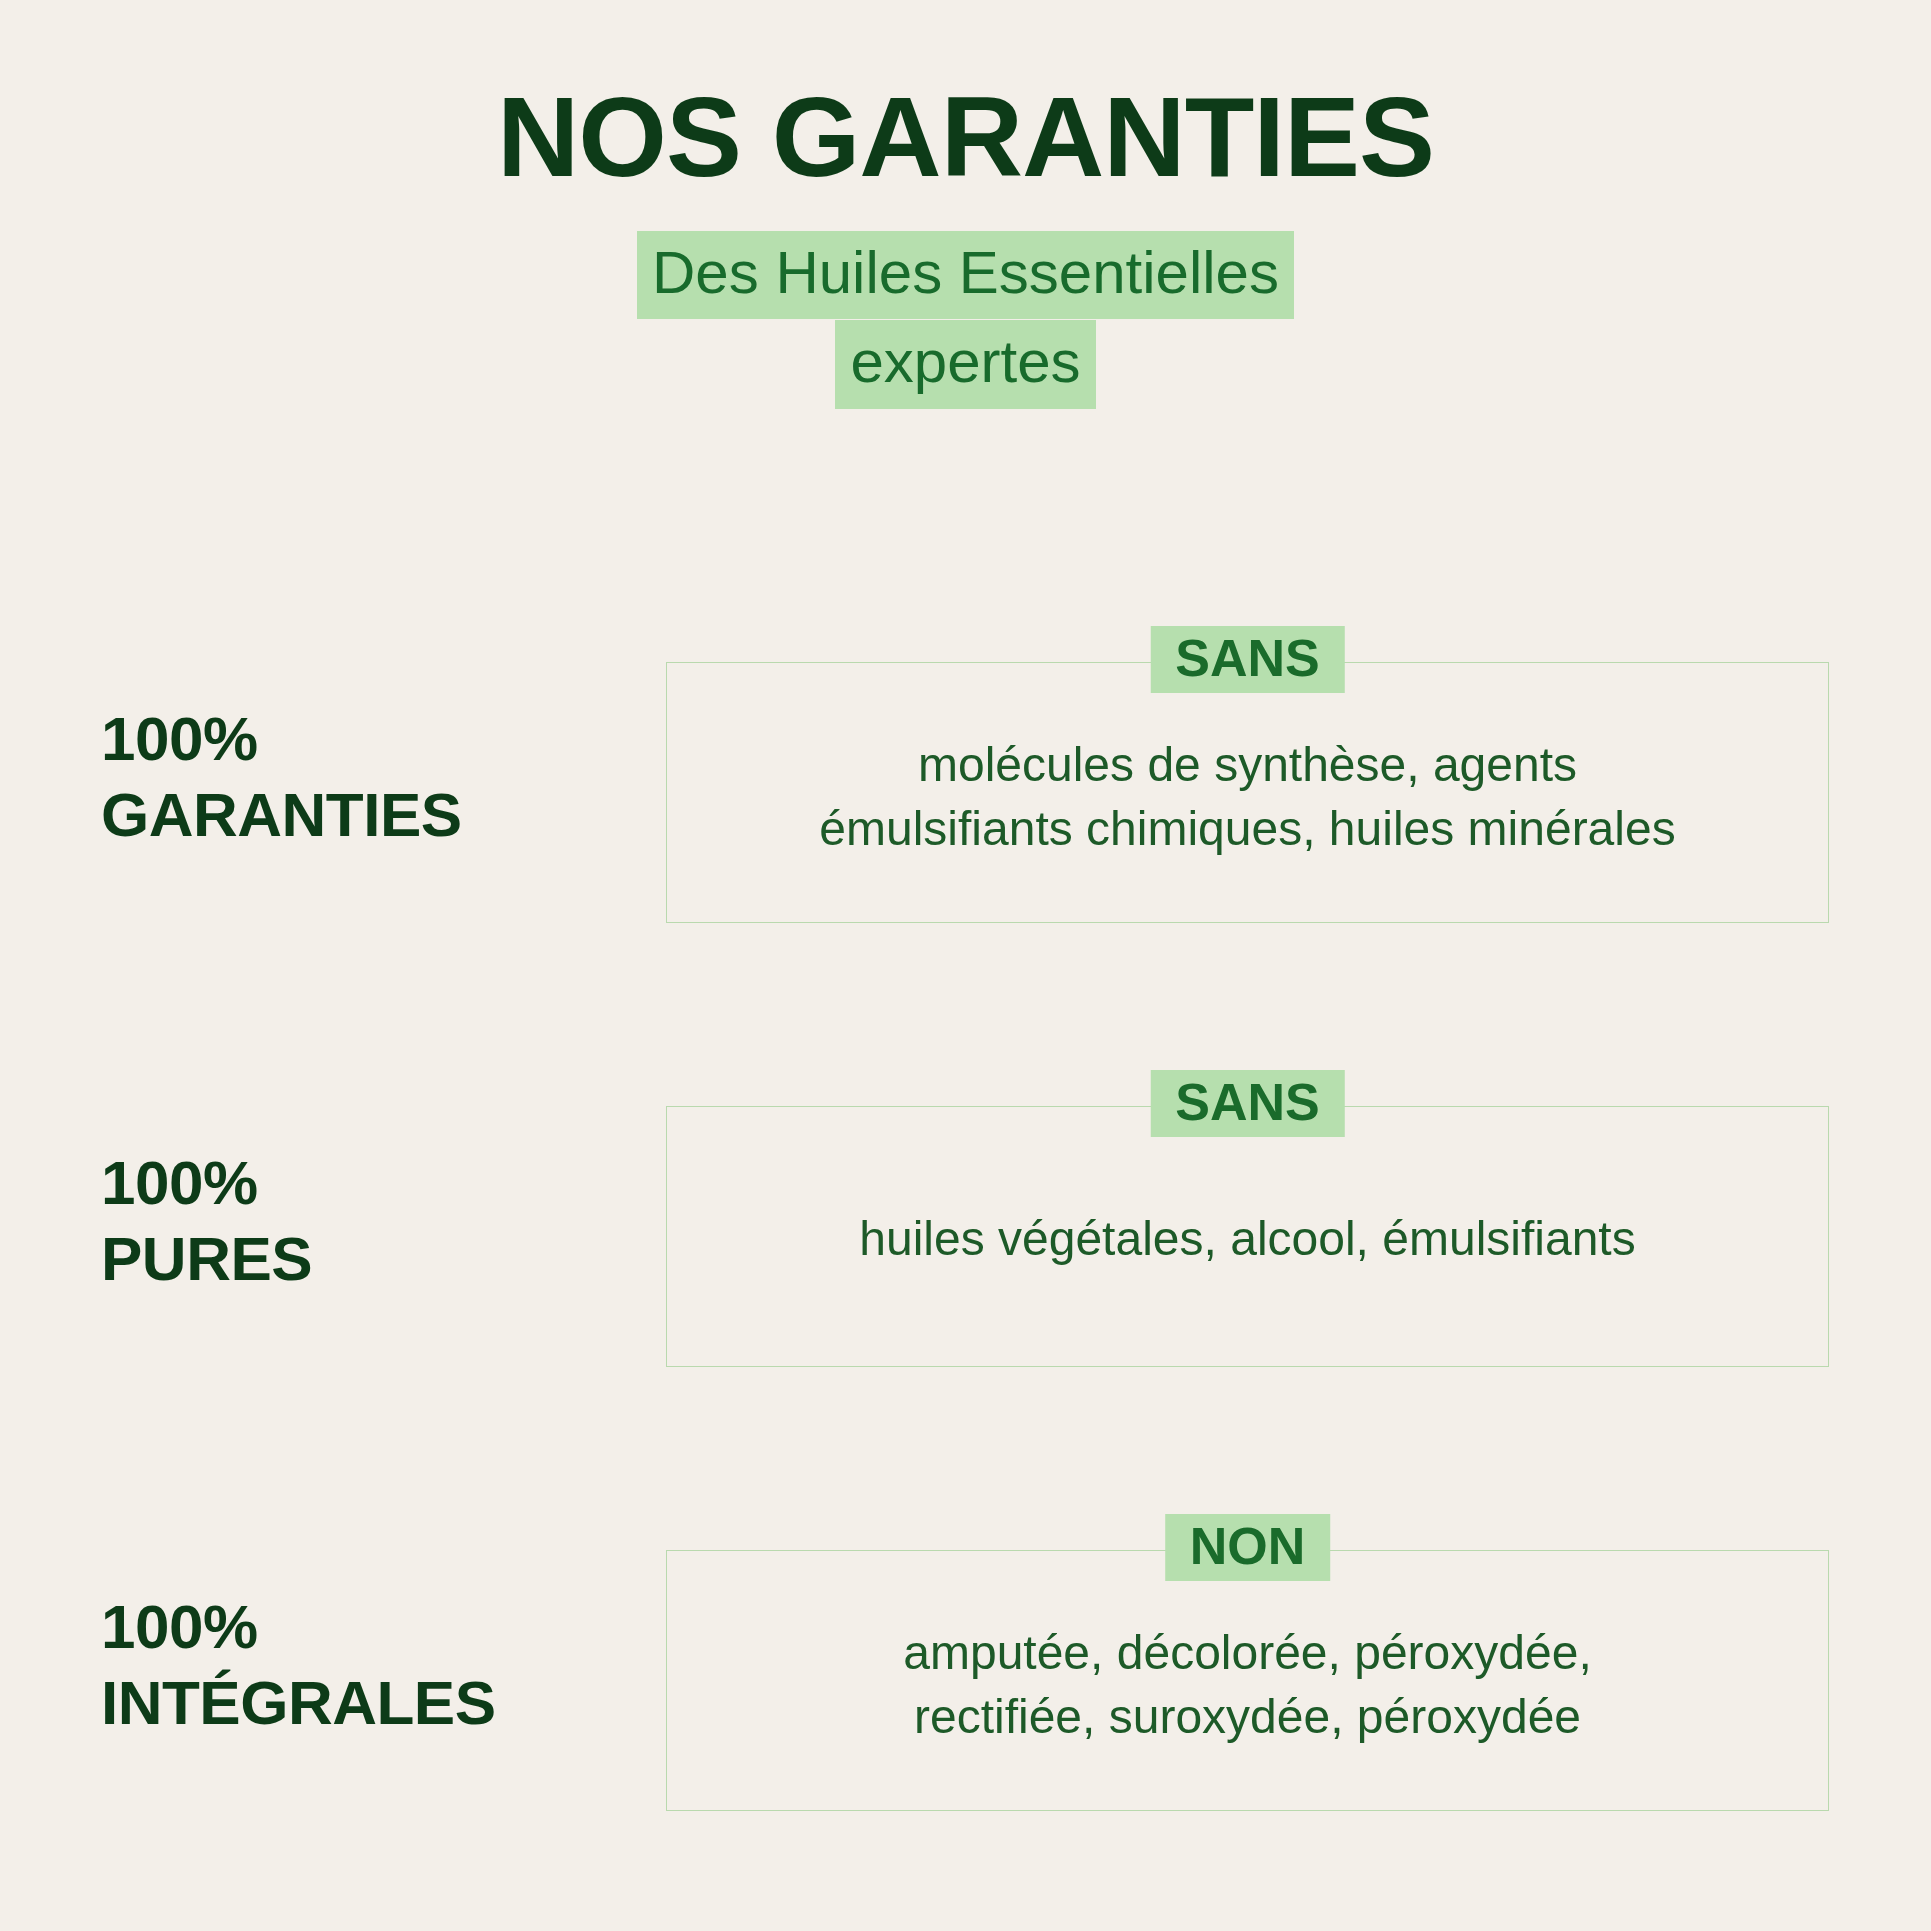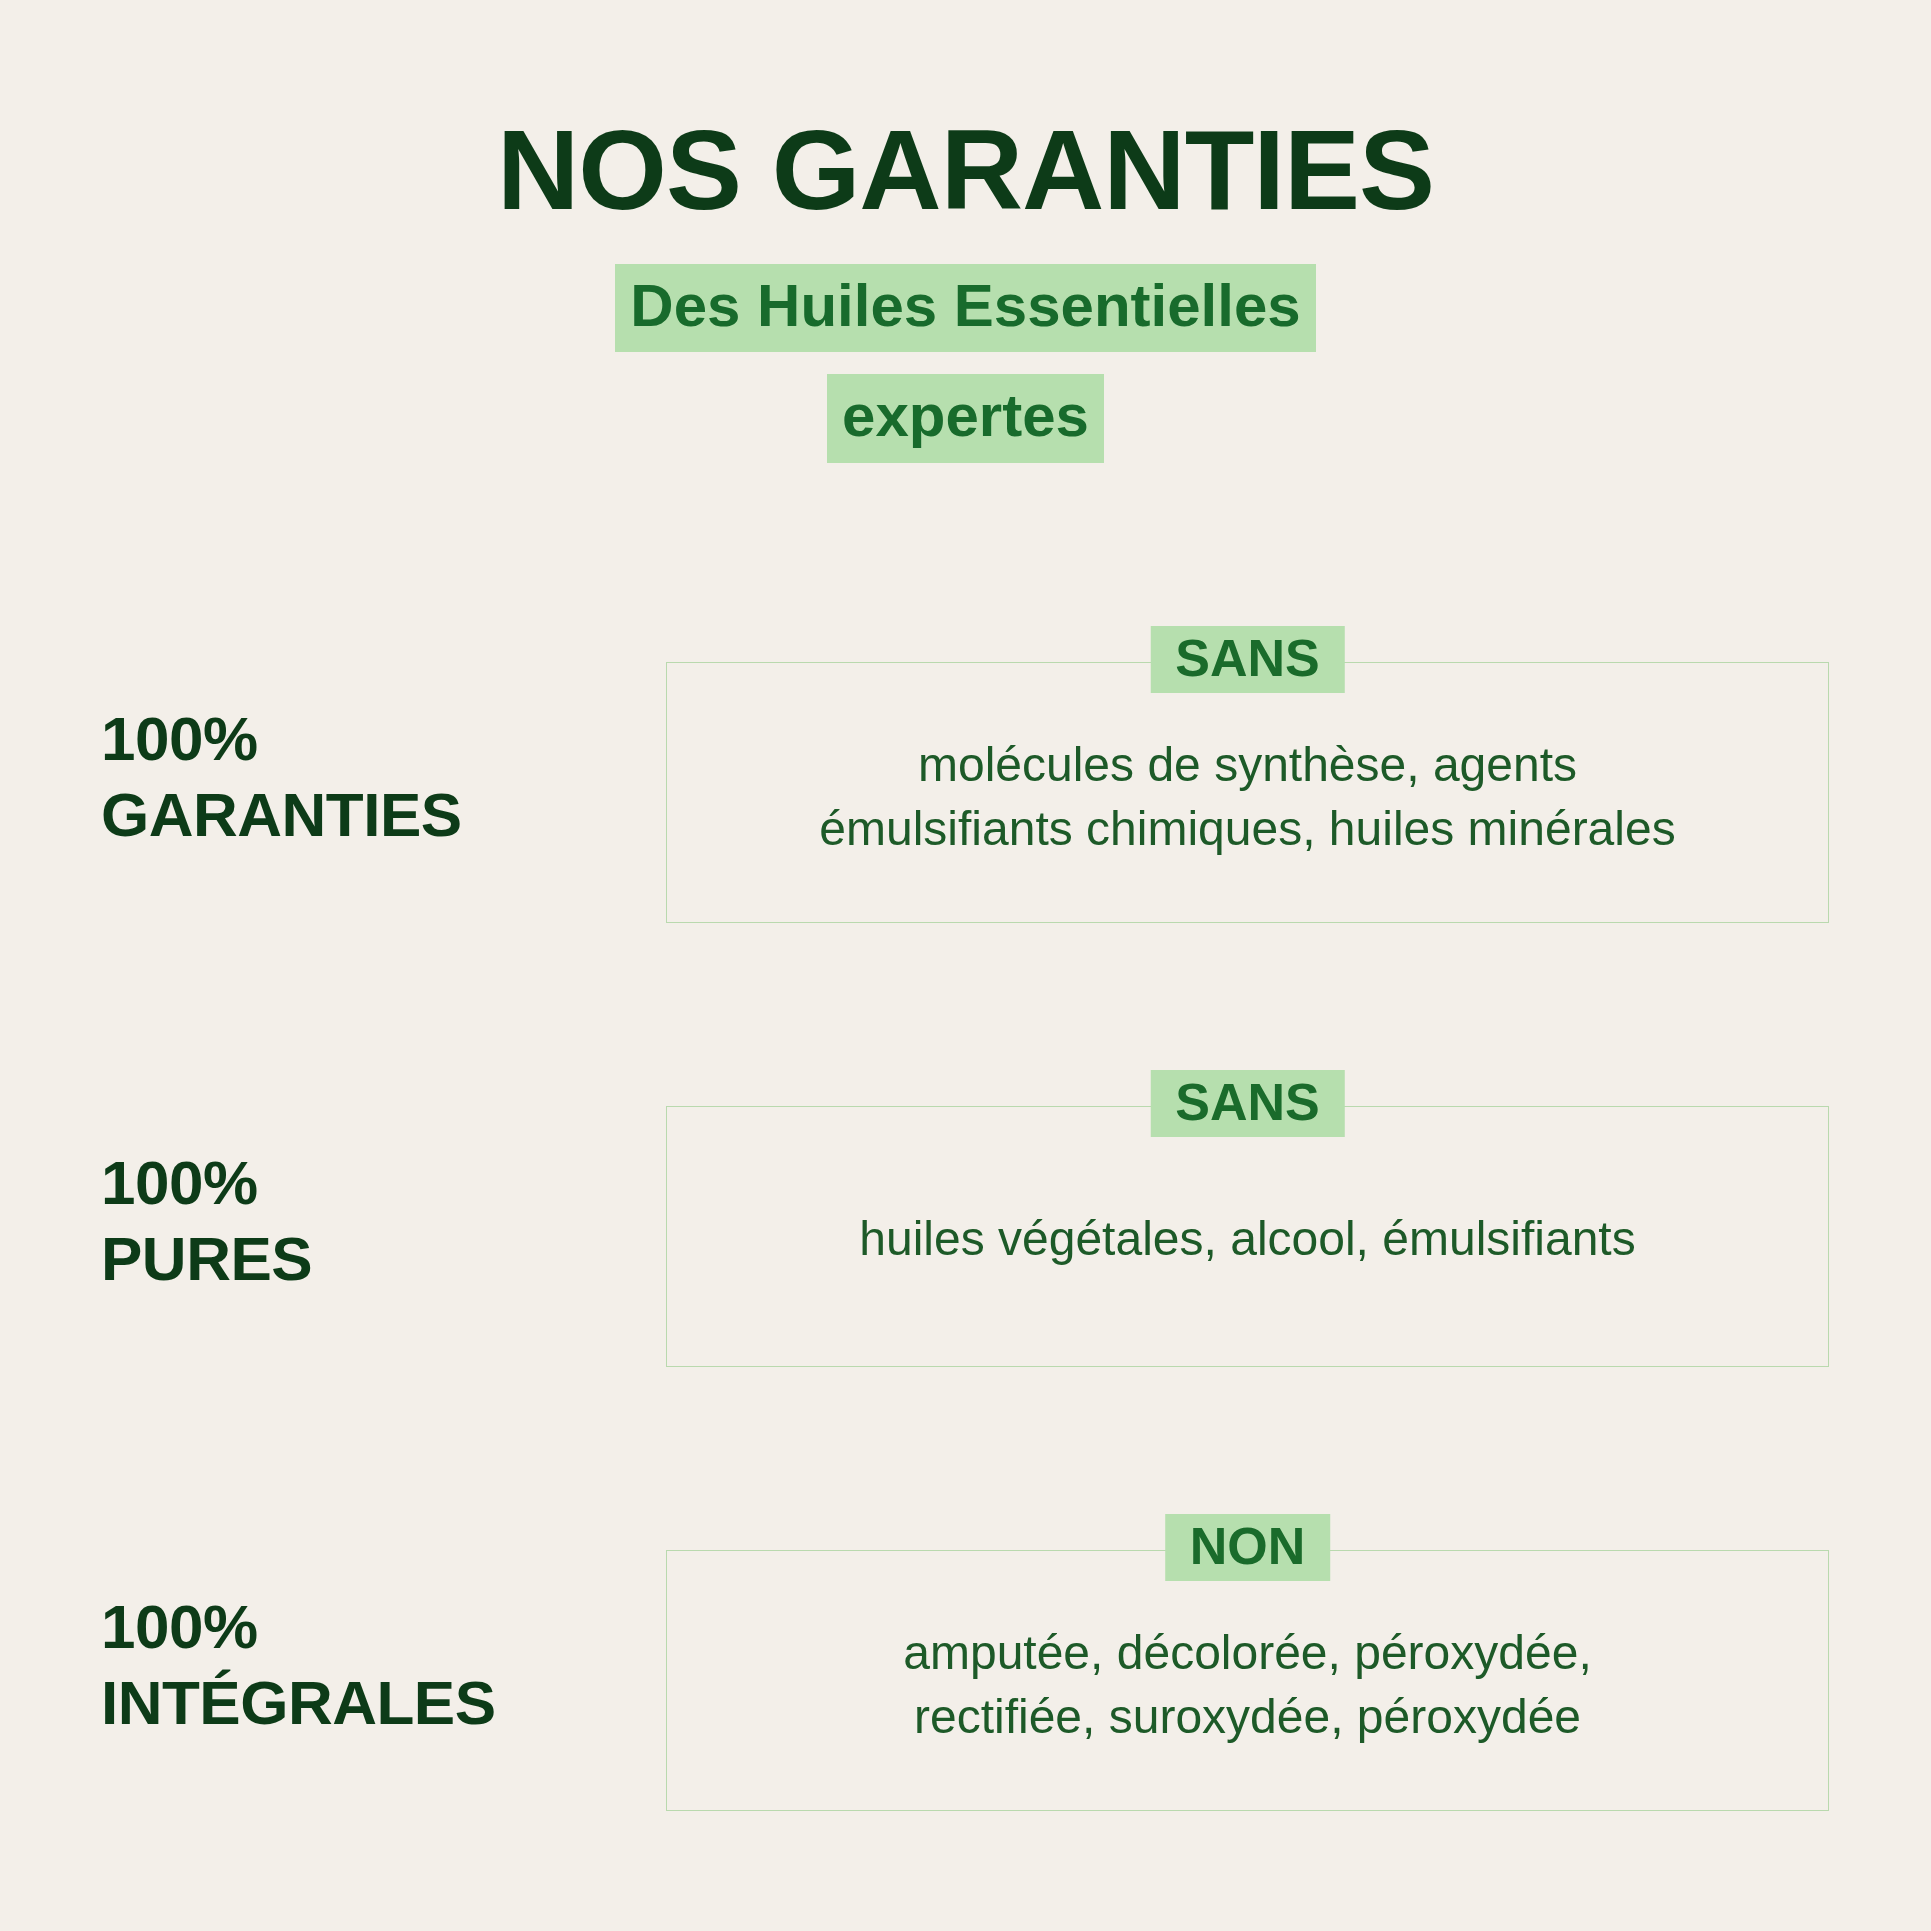--- a/index.html
+++ b/index.html
@@ -16,44 +16,44 @@
   }
   .page {
     position: relative;
     width: 1931px;
     height: 1931px;
     box-sizing: border-box;
   }
 
   
   .header {
-    padding-top: 113px;
+    padding-top: 80px;
     text-align: center;
   }
   .main-title {
     font-size: 114px;
     font-weight: bold;
     letter-spacing: -1px;
     line-height: 1.0;
     color: #0d3b18;
     margin: 0;
   }
   .subtitle-wrap {
     margin-top: 37px;
     text-align: center;
     line-height: 1.28;
   }
   .subtitle-line {
     display: inline-block;
     background: #b6dfae;
     color: #186b2c;
     font-size: 60px;
-    font-weight: bold;
+    font-weight: normal;
     padding: 3.9px 15.4px 7.7px 15.4px;
-    margin-bottom: 22px;
+    margin-bottom: 1px;
   }
 
   
   .rows {
     position: absolute;
     top: 599px;
     left: 0;
     width: 1931px;
   }
   .row {

